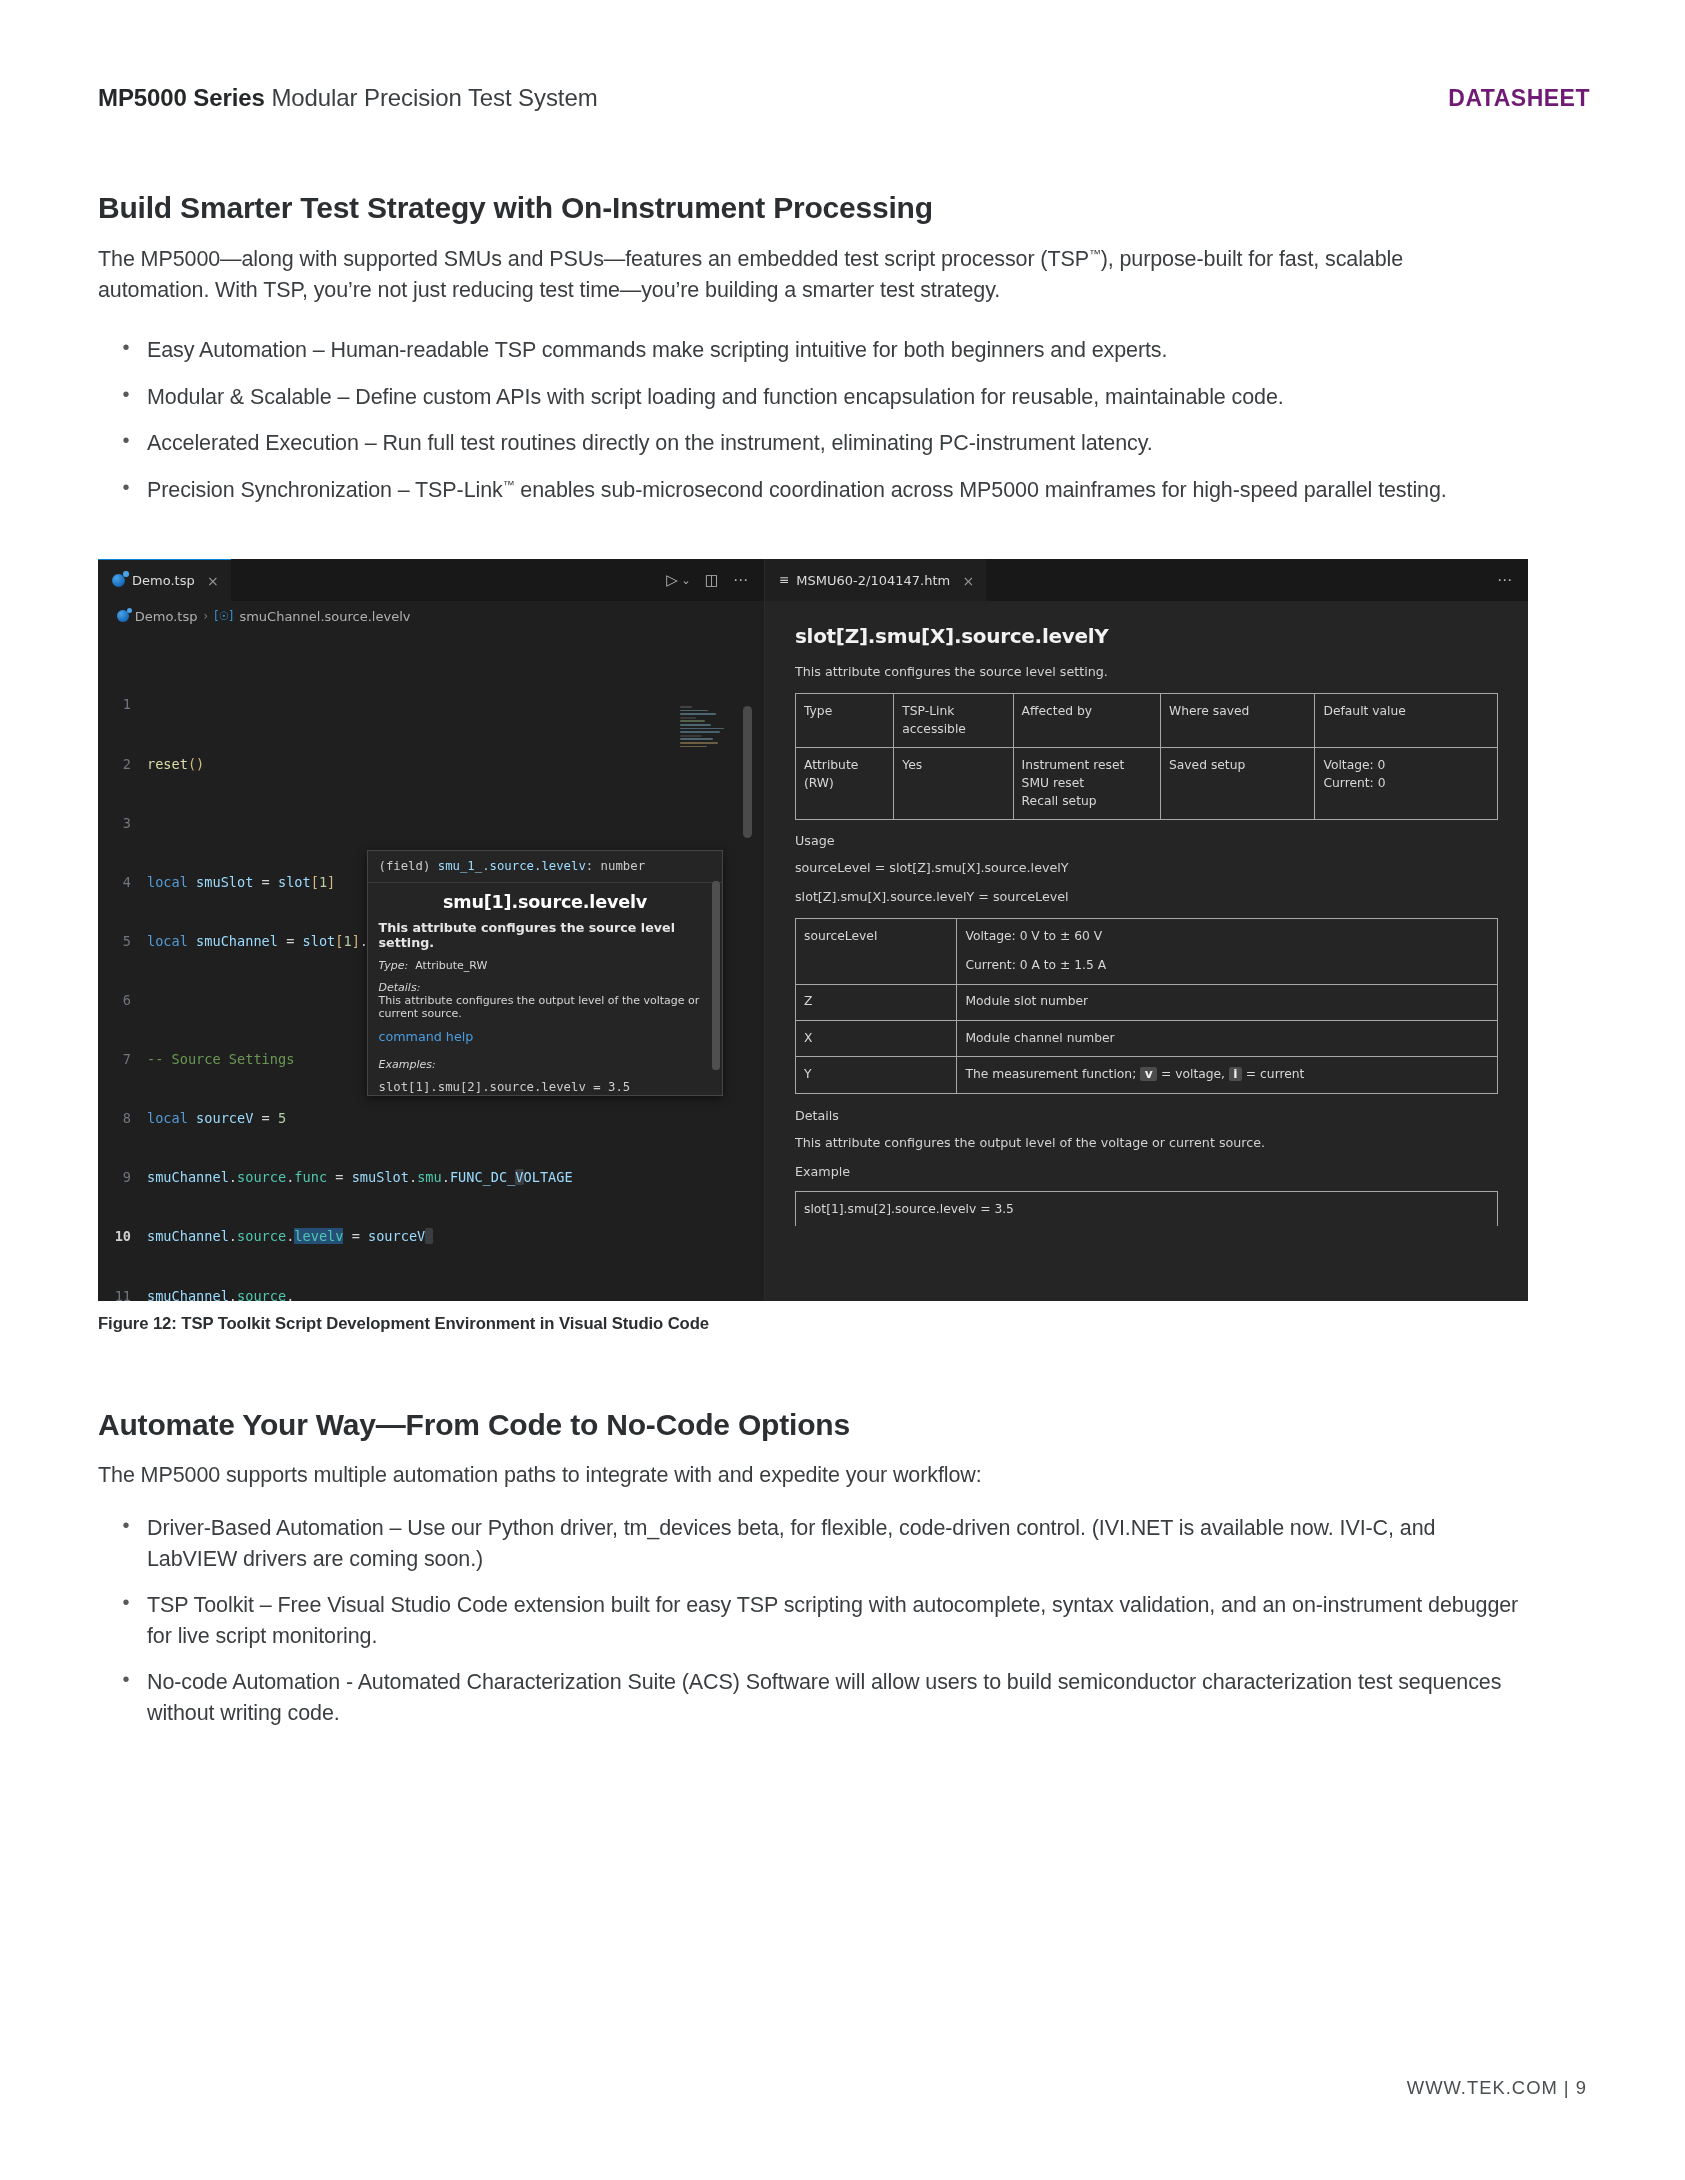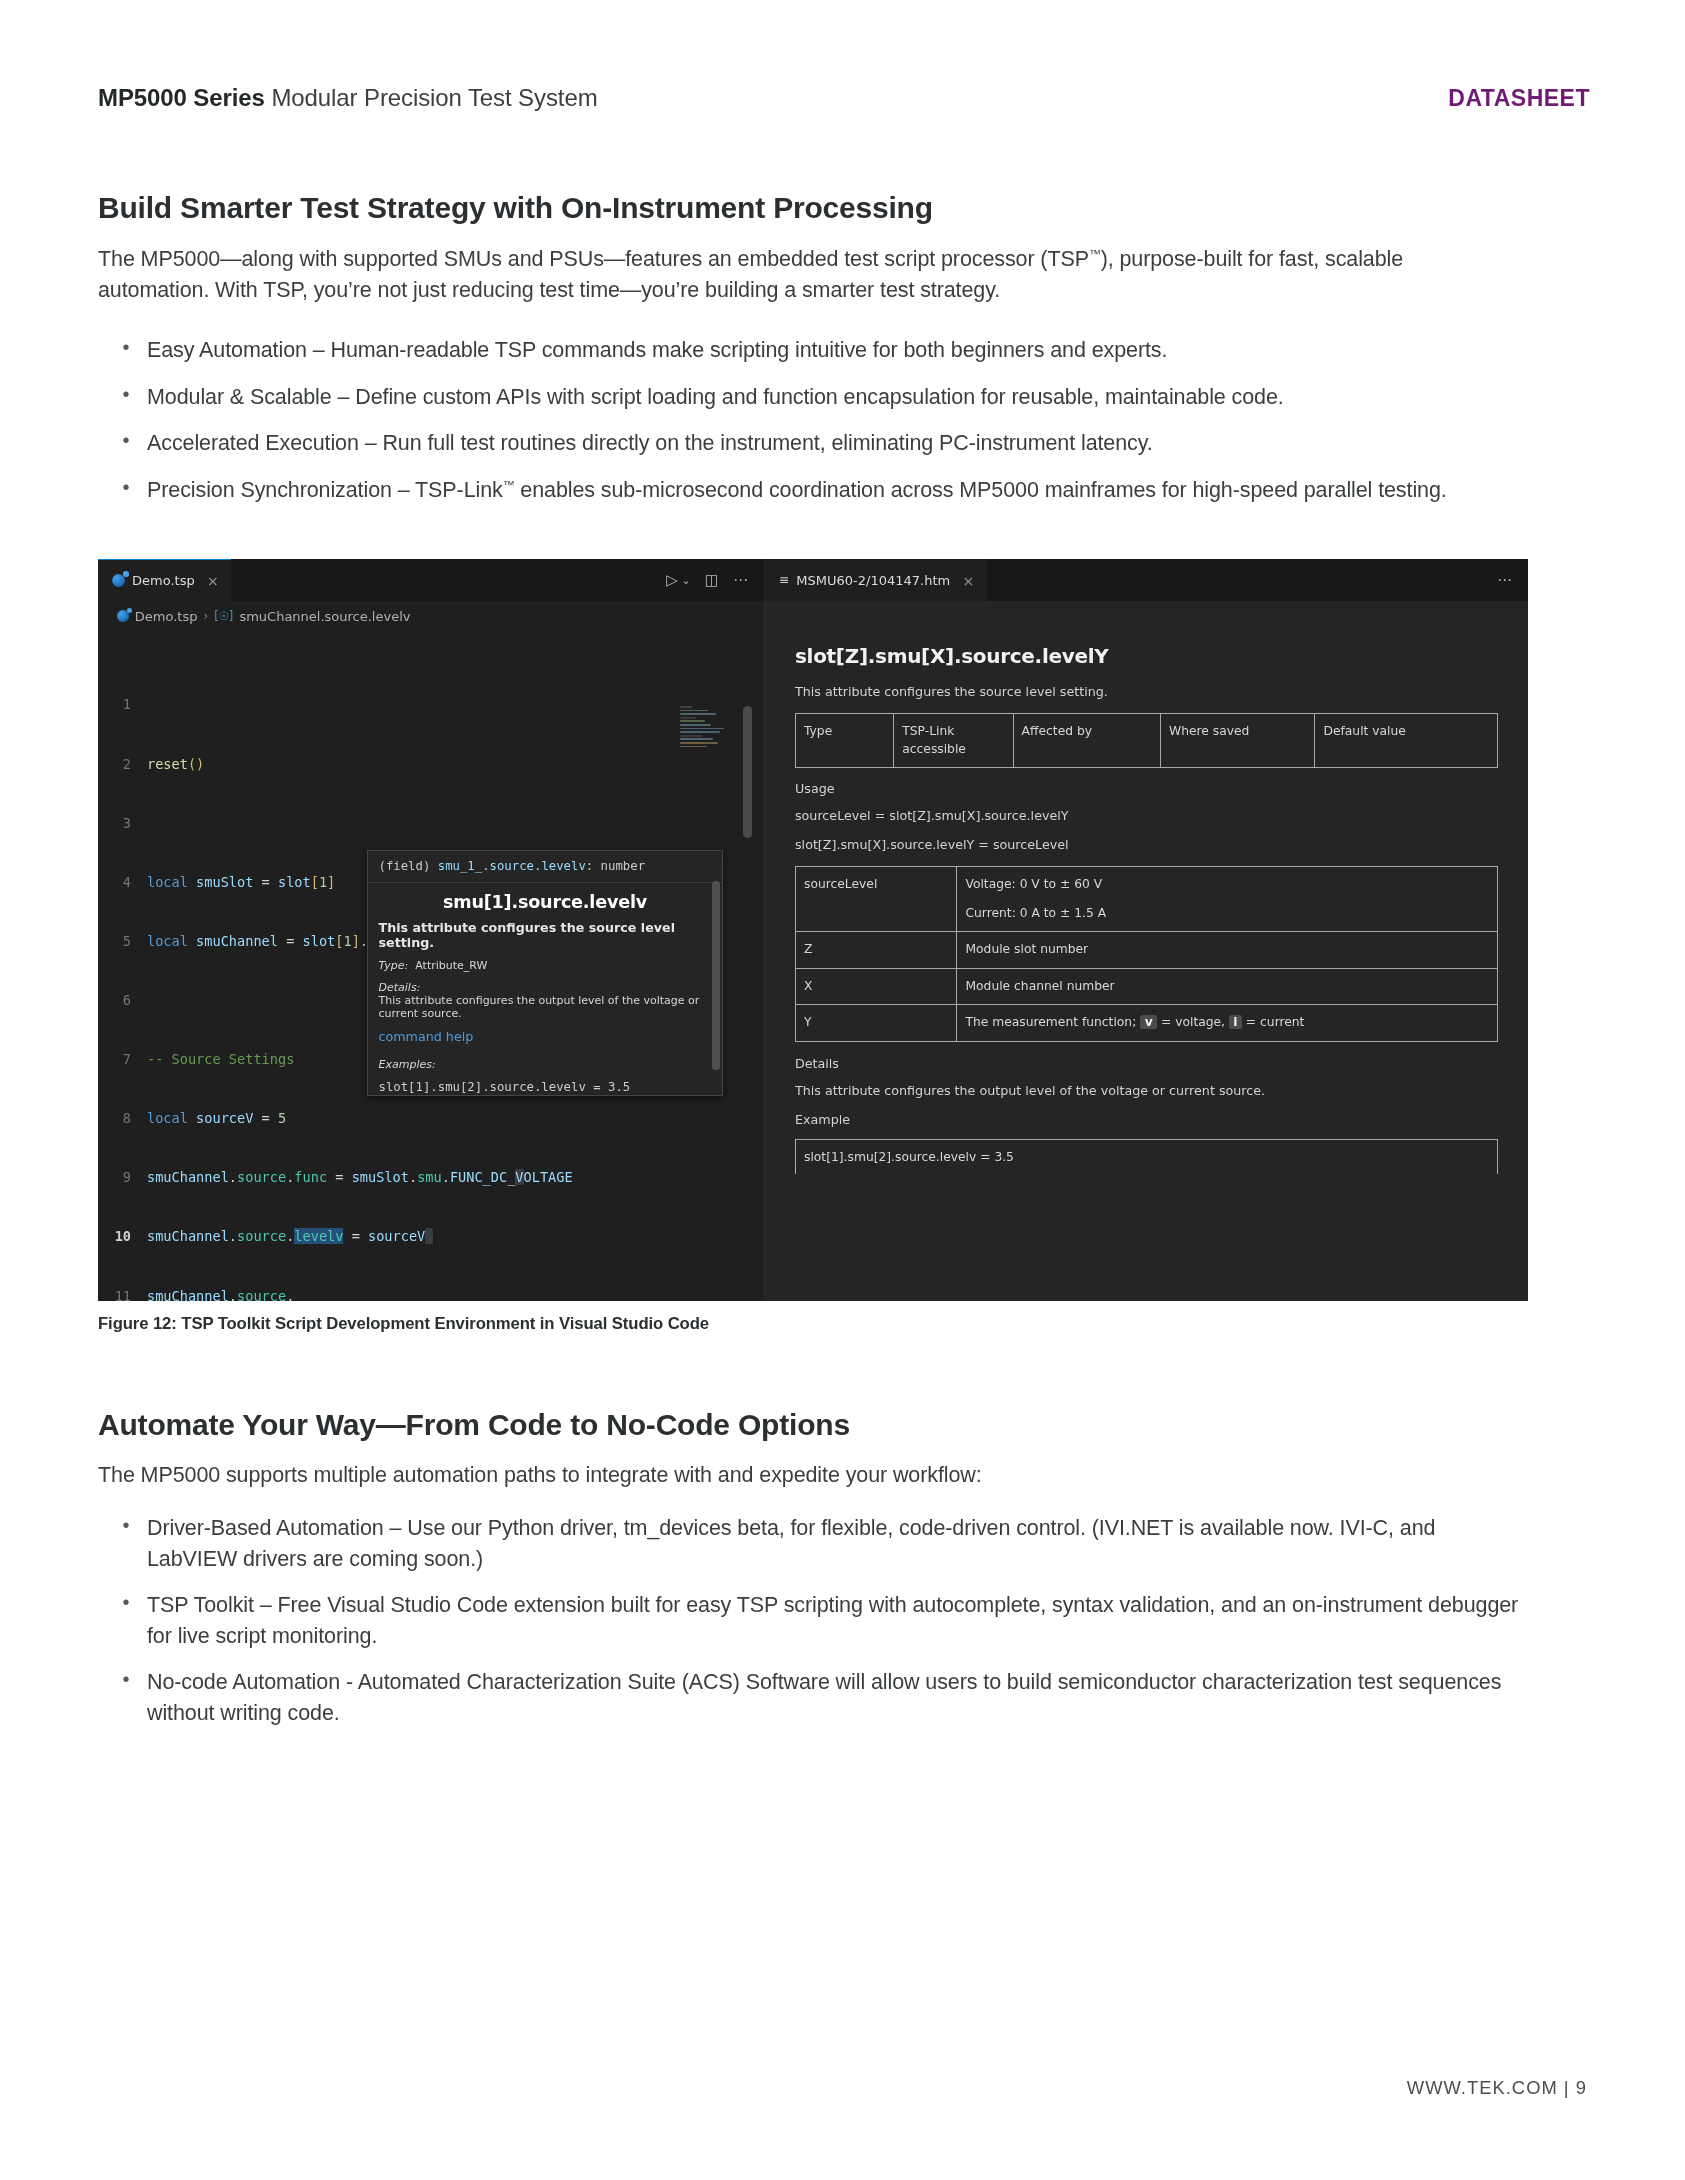--- a/index.html
+++ b/index.html
@@ -137,21 +137,21 @@
   .hc-title { font-size:17.6px; font-weight:bold; color:#ffffff; margin-bottom:8px; letter-spacing:-0.2px;text-align:center; }
   .hc-lead  { font-size:12.7px; font-weight:bold; color:#e6e6e6; margin-bottom:9.7px; }
   .hc-row   { font-size:11px; color:#d6d6d6; margin-bottom:8.8px; }
   .hc-row em { font-style:italic; color:#d6d6d6; }
   .hc-link  { font-size:12.7px; color:#4a9ee0; margin-bottom:5.3px; }
   .hc-code  { font-family:"DejaVu Sans Mono", monospace; font-size:12.3px; color:#cccccc; }
   .hc-scroll { position:absolute; right:1.8px; top:30px; width:8px; height:189px; background:#4f4f4f; border-radius:3.5px; }
 
   
   .doc-body { position:absolute; left:0; right:0; top:42px; bottom:0; padding:23px 30px 0 30px;
-    font-family:"DejaVu Sans", sans-serif; color:#d7d7d7; overflow:hidden;margin-top:20px; }
+    font-family:"DejaVu Sans", sans-serif; color:#d7d7d7; overflow:hidden; }
   .doc-h1 { font-size:20px; font-weight:bold; color:#f2f2f2; margin:0 0 16px 0; letter-spacing:-0.3px; }
   .doc-p  { font-size:12.7px; margin:0 0 14px 0; color:#d3d3d3; }
   .doc-label { font-size:12.7px; margin:12.3px 0 12.3px 0; color:#d3d3d3; }
   table.doc-table { border-collapse:collapse; width:100%; margin:0 0 3.5px 0; }
   table.doc-table td {
     border:0.9px solid #a8a8a8; padding:8.8px 8px; font-size:12.3px;
     color:#d7d7d7; vertical-align:top; line-height:1.45;
   }
   .t1 td:nth-child(1){ width:14%; } .t1 td:nth-child(2){ width:17%; }
   .t1 td:nth-child(3){ width:21%; } .t1 td:nth-child(4){ width:22%; }
@@ -302,20 +302,30 @@
 
           <table class="doc-table t1">
             <tbody>
                 <tr>
               <td>Type</td>
               <td>TSP-Link accessible</td>
               <td>Affected by</td>
               <td>Where saved</td>
               <td>Default value</td>
             </tr>
+            <tr>
+              <td>Attribute (RW)</td>
+              <td>Yes</td>
+              <td style="white-space:pre-line;">Instrument reset
+SMU reset
+Recall setup</td>
+              <td>Saved setup</td>
+              <td style="white-space:pre-line;">Voltage: 0
+Current: 0</td>
+            </tr>
           </tbody>
             </table>
 
           <div class="doc-label">Usage</div>
           <div class="doc-p">sourceLevel = slot[Z].smu[X].source.levelY</div>
           <div class="doc-p">slot[Z].smu[X].source.levelY = sourceLevel</div>
 
           <table class="doc-table t2">
             <tbody>
                 <tr>

